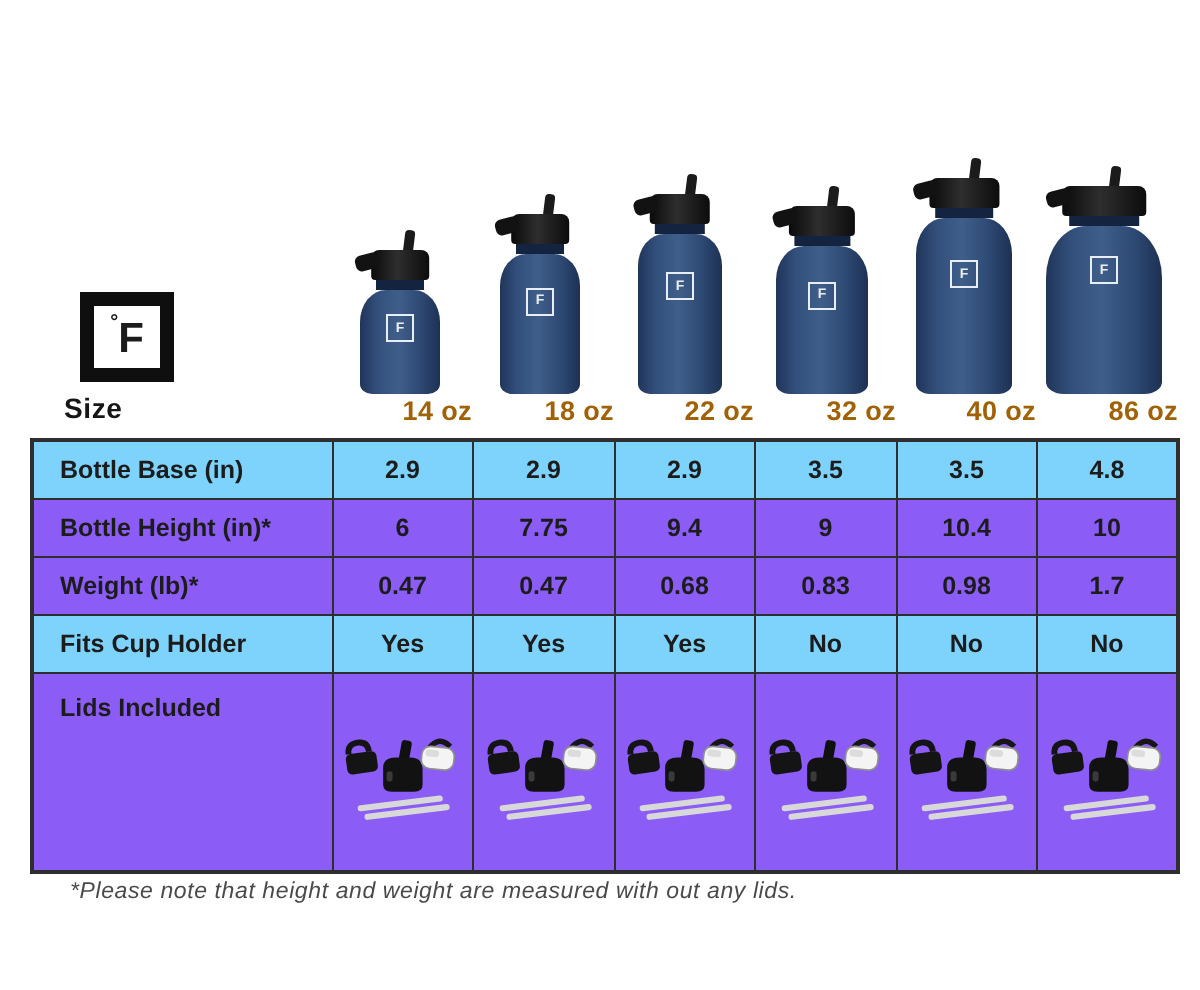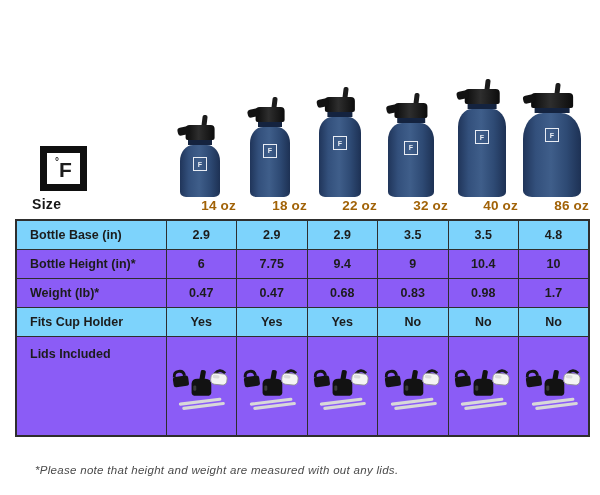--- a/index.html
+++ b/index.html
@@ -80,21 +80,21 @@
     border:1px solid #2e2e2e; height:28px; padding:0;
     font-size:12.5px; font-weight:bold; text-align:center; color:#1c1c1c;
     background:#8b5cf6;
   }
   table.spec tr.stripe td { background:#7dd3fc; }
   table.spec td.rowlabel { text-align:left; padding-left:13px; }
   table.spec tr.lids-row td { height:88px; }
   svg.lids { width:60px; height:56px; display:block; margin:6px auto 0; }
 
   .footnote {
-    position:absolute; left:35px; top:464px; font-size:11.5px; font-style:italic;
+    position:absolute; left:35px; top:440px; font-size:11.5px; font-style:italic;
     color:#4a4a4a; letter-spacing:.3px;
   }
 </style>
 </head>
 <body>
 
 <div class="stage">
 
   <svg width="0" height="0" style="position:absolute" aria-hidden="true">
     <symbol id="lids" viewBox="0 0 70 60">

